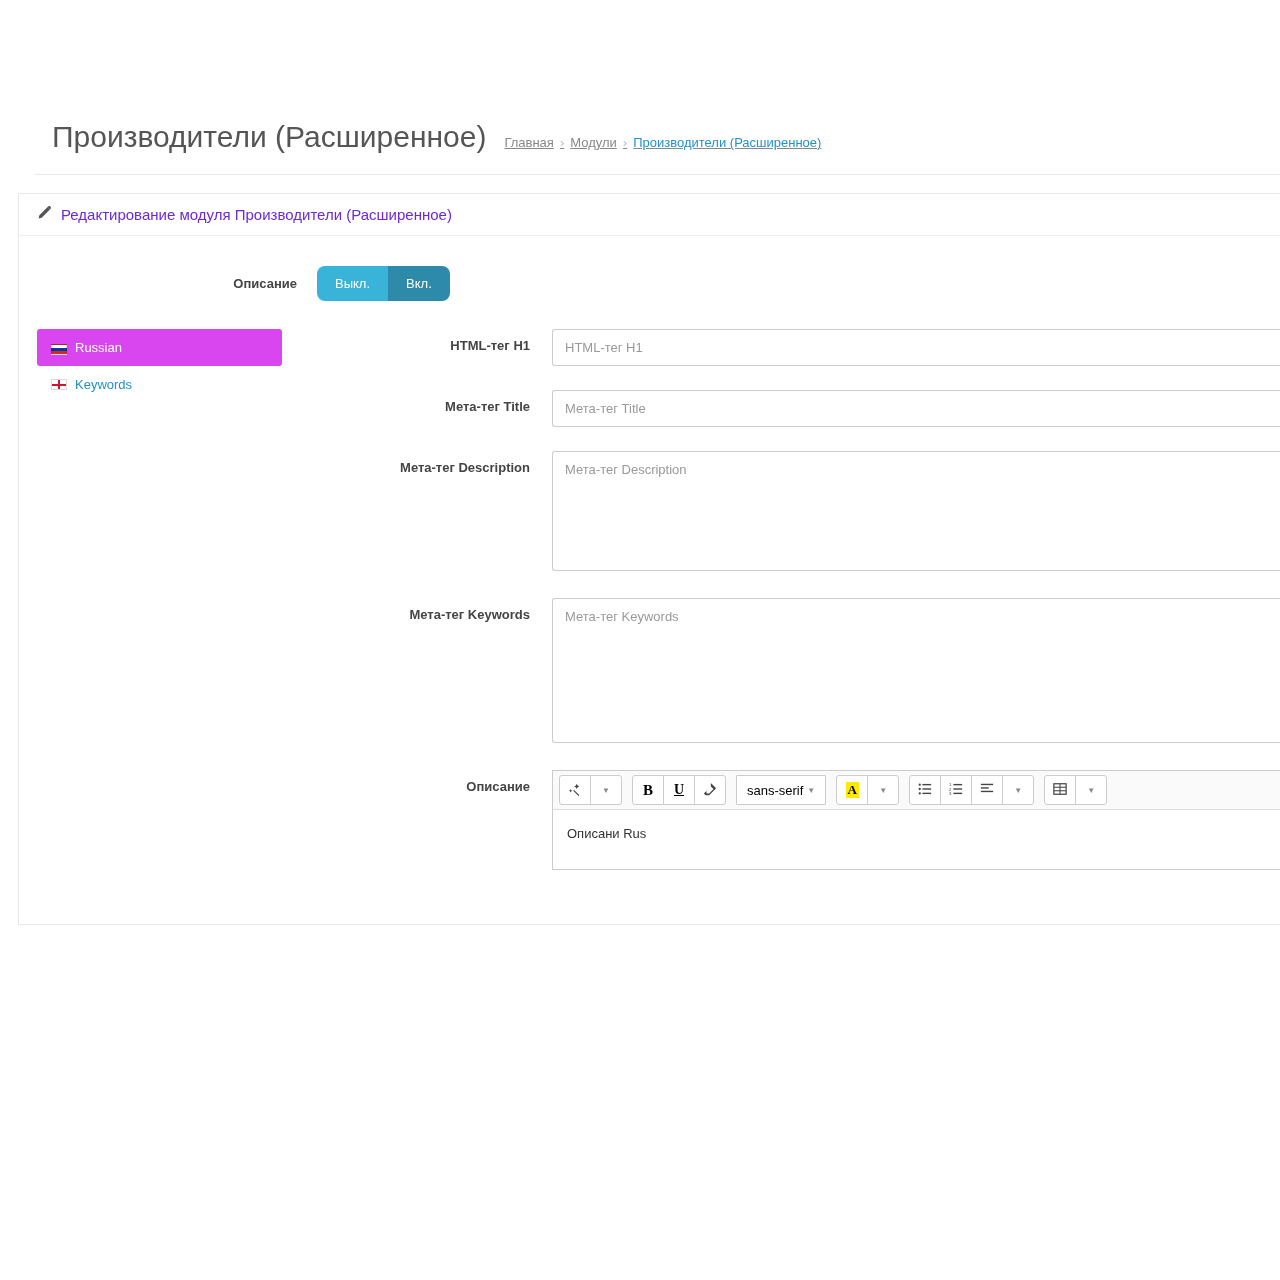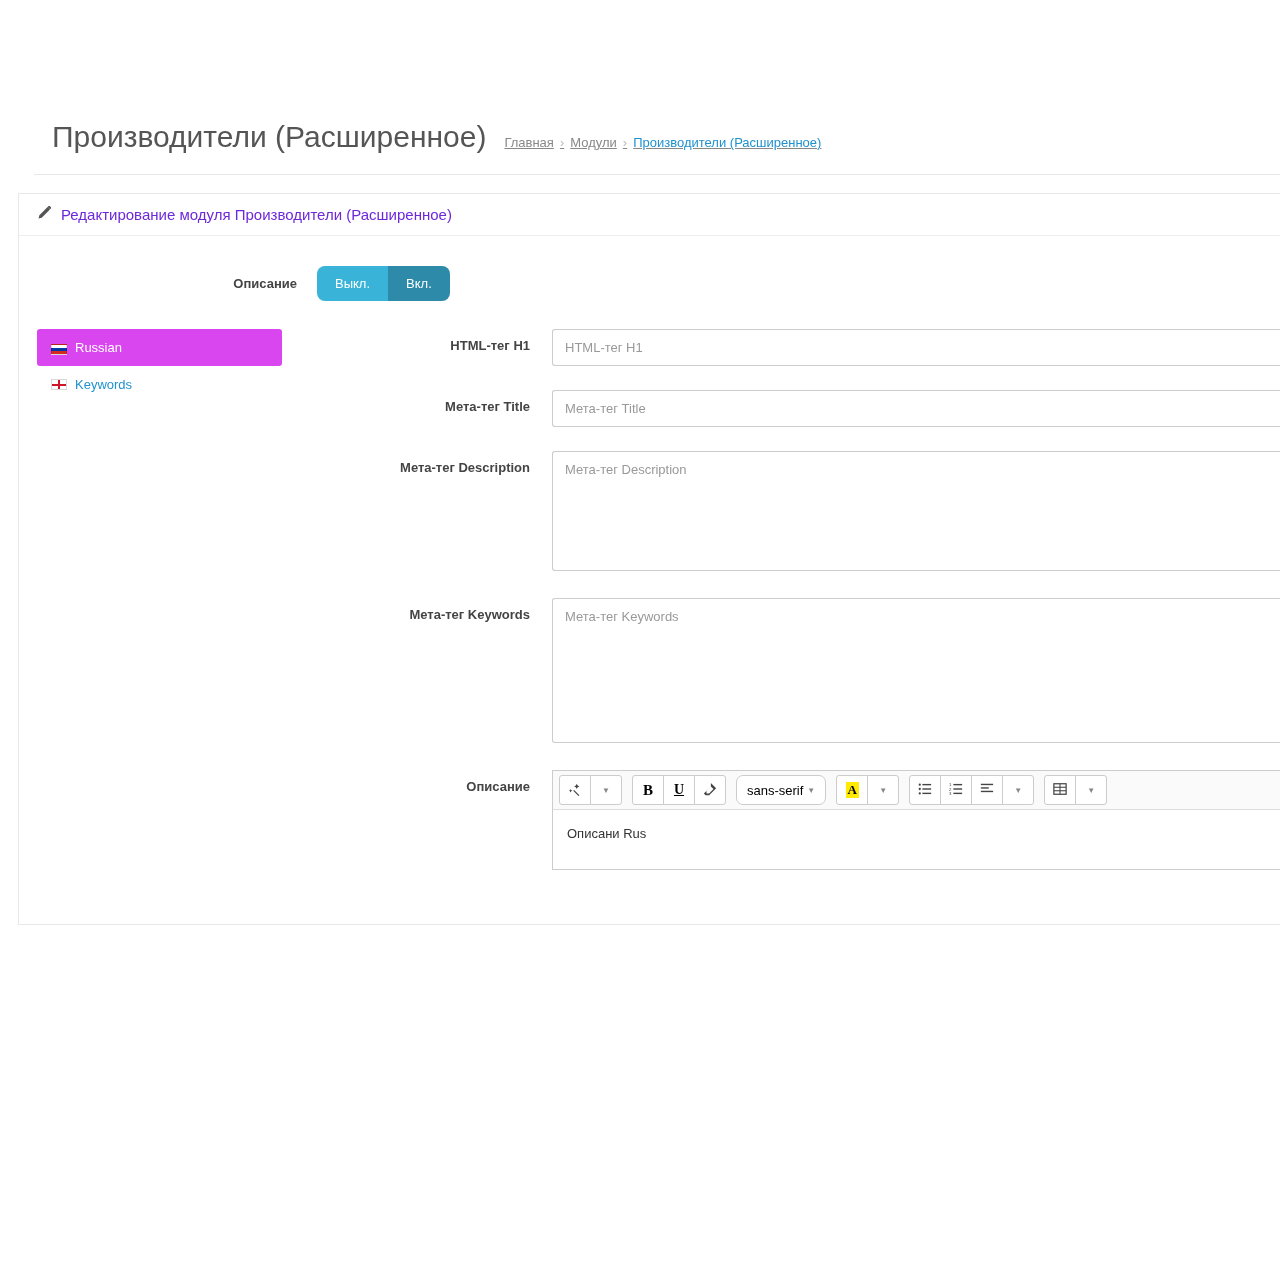--- a/index.html
+++ b/index.html
@@ -187,21 +187,21 @@
   border: 1px solid #ccc;
   background: #fff;
   width: 32px; height: 30px;
   display: flex; align-items: center; justify-content: center;
   cursor: pointer;
   font-size: 13px;
   margin-left: -1px;
 }
 .btn-group .ed-btn:first-child { margin-left: 0; border-radius: 3px 0 0 3px; }
 .btn-group .ed-btn:last-child { border-radius: 0 3px 3px 0; }
-.btn-group .ed-btn:only-child { border-radius: 7px; }
+.btn-group .ed-btn:only-child { border-radius: 1px; }
 .ed-btn.wide { width: auto; padding: 0 10px; gap: 4px; }
 .ed-btn .caret { font-size: 8px; color: #888; }
 .ed-btn .hl { background: #ffea00; padding: 0 2px; font-family: serif; font-weight: bold; }
 .ed-btn svg { width: 14px; height: 14px; fill: #444; }
 .editor-content {
   border: 1px solid #ccc;
   border-top: none;
   border-right: none;
   padding: 16px 14px 28px 14px;
   font-size: 13px;

